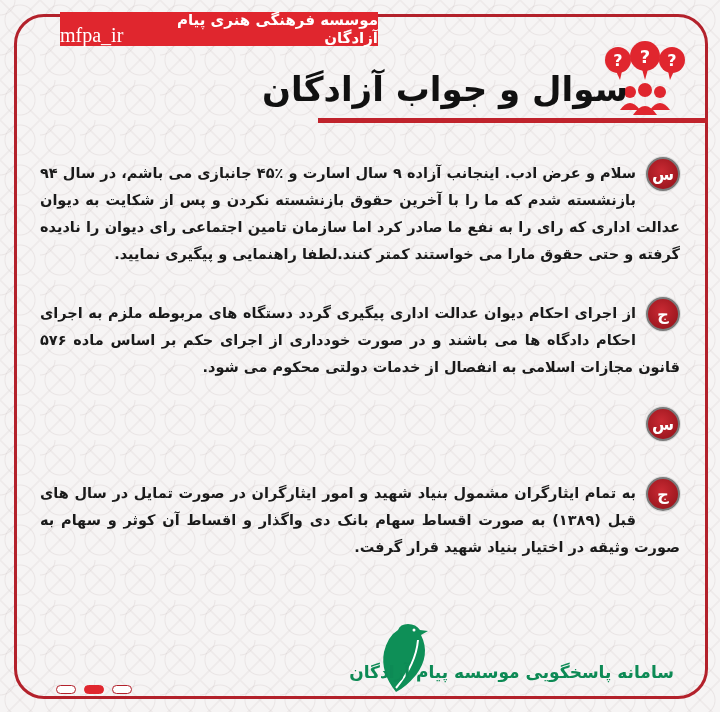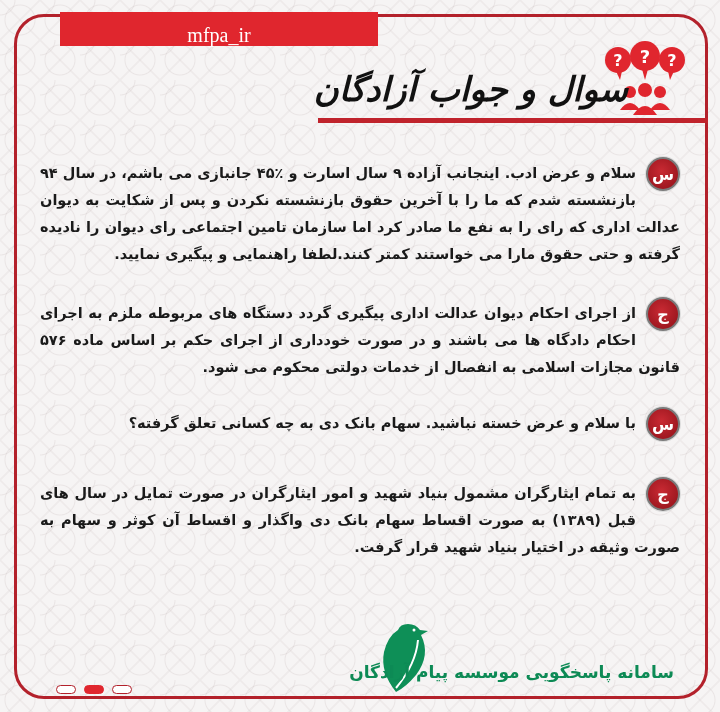--- a/index.html
+++ b/index.html
@@ -35,21 +35,20 @@
   .brand-bar .brand-name { font-size: 15px; font-weight: bold; }
   .brand-bar .brand-handle { font-family: "Liberation Serif", serif; font-size: 20px; direction: ltr; margin-top: 12px; }
   .title-wrap {
     position: absolute;
     right: 92px; top: 66px;
     direction: rtl;
   }
   .title {
     font-size: 34px; font-weight: bold; color: #111;
     line-height: 46px;
-    font-style: italic;
   }
   .title-line {
     position: absolute;
     left: 318px; top: 118px;
     width: 390px; height: 5px;
     background: #c0232c;
   }
   .qa-icon { position: absolute; left: 600px; top: 40px; width: 90px; height: 80px; }
   .qa {
     position: absolute;
@@ -89,20 +88,21 @@
     border: 1.5px solid #b3212b; background: #fff;
   }
   .dot.active { background: #e0262e; border-color: #e0262e; }
 </style>
 </head>
 <body>
 
 <div class="frame"></div>
 
 <div class="brand-bar">
+  <span class="brand-name">موسسه فرهنگی هنری پیام آزادگان</span>
   <span class="brand-handle">mfpa_ir</span>
 </div>
 
 <svg class="qa-icon" viewBox="0 0 90 80">
   <g fill="#e0262e">
     <circle cx="18" cy="20" r="13"></circle>
       <polygon points="16,31 22,31 20,40"></polygon>
     <circle cx="45" cy="16" r="15"></circle>
       <polygon points="42,29 48,29 45,40"></polygon>
     <circle cx="72" cy="20" r="13"></circle>
@@ -131,21 +131,20 @@
   <span>سلام و عرض ادب. اینجانب آزاده ۹ سال اسارت و ٪۴۵ جانبازی می باشم، در سال ۹۴ بازنشسته شدم که ما را با آخرین حقوق بازنشسته نکردن و پس از شکایت به دیوان عدالت اداری که رای را به نفع ما صادر کرد اما سازمان تامین اجتماعی رای دیوان را نادیده گرفته و حتی حقوق مارا می خواستند کمتر کنند.لطفا راهنمایی و پیگیری نمایید.</span>
 </div>
 
 <div class="qa" style="top:300px; left:40px;">
   <span class="badge">ج</span>
   <span>از اجرای احکام دیوان عدالت اداری پیگیری گردد دستگاه های مربوطه ملزم به اجرای احکام دادگاه ها می باشند و در صورت خودداری از اجرای حکم بر اساس ماده ۵۷۶ قانون مجازات اسلامی به انفصال از خدمات دولتی محکوم می شود.</span>
 </div>
 
 <div class="qa" style="top:410px; left:40px;">
   <span class="badge">س</span>
-  <span>با سلام و عرض خسته نباشید. سهام بانک دی به چه کسانی تعلق گرفته؟</span>
 </div>
 
 <div class="qa" style="top:480px; left:40px;">
   <span class="badge">ج</span>
   <span>به تمام ایثارگران مشمول بنیاد شهید و امور ایثارگران در صورت تمایل در سال های قبل (۱۳۸۹) به صورت اقساط سهام بانک دی واگذار و اقساط آن کوثر و سهام به صورت وثیقه در اختیار بنیاد شهید قرار گرفت.</span>
 </div>
 
 <svg class="footer-logo" viewBox="0 0 58 70">
   <path d="M30 2 q8 0 12 6 l8 1 -7 4 q10 20 -5 40 q-10 12 -20 17 q-16 -20 -12 -40 q4 -16 14 -22 q2 -6 10 -6 z" fill="#0e8f57"></path>
   <path d="M40 18 q-2 24 -22 48" stroke="#fff" stroke-width="2" fill="none"></path>

